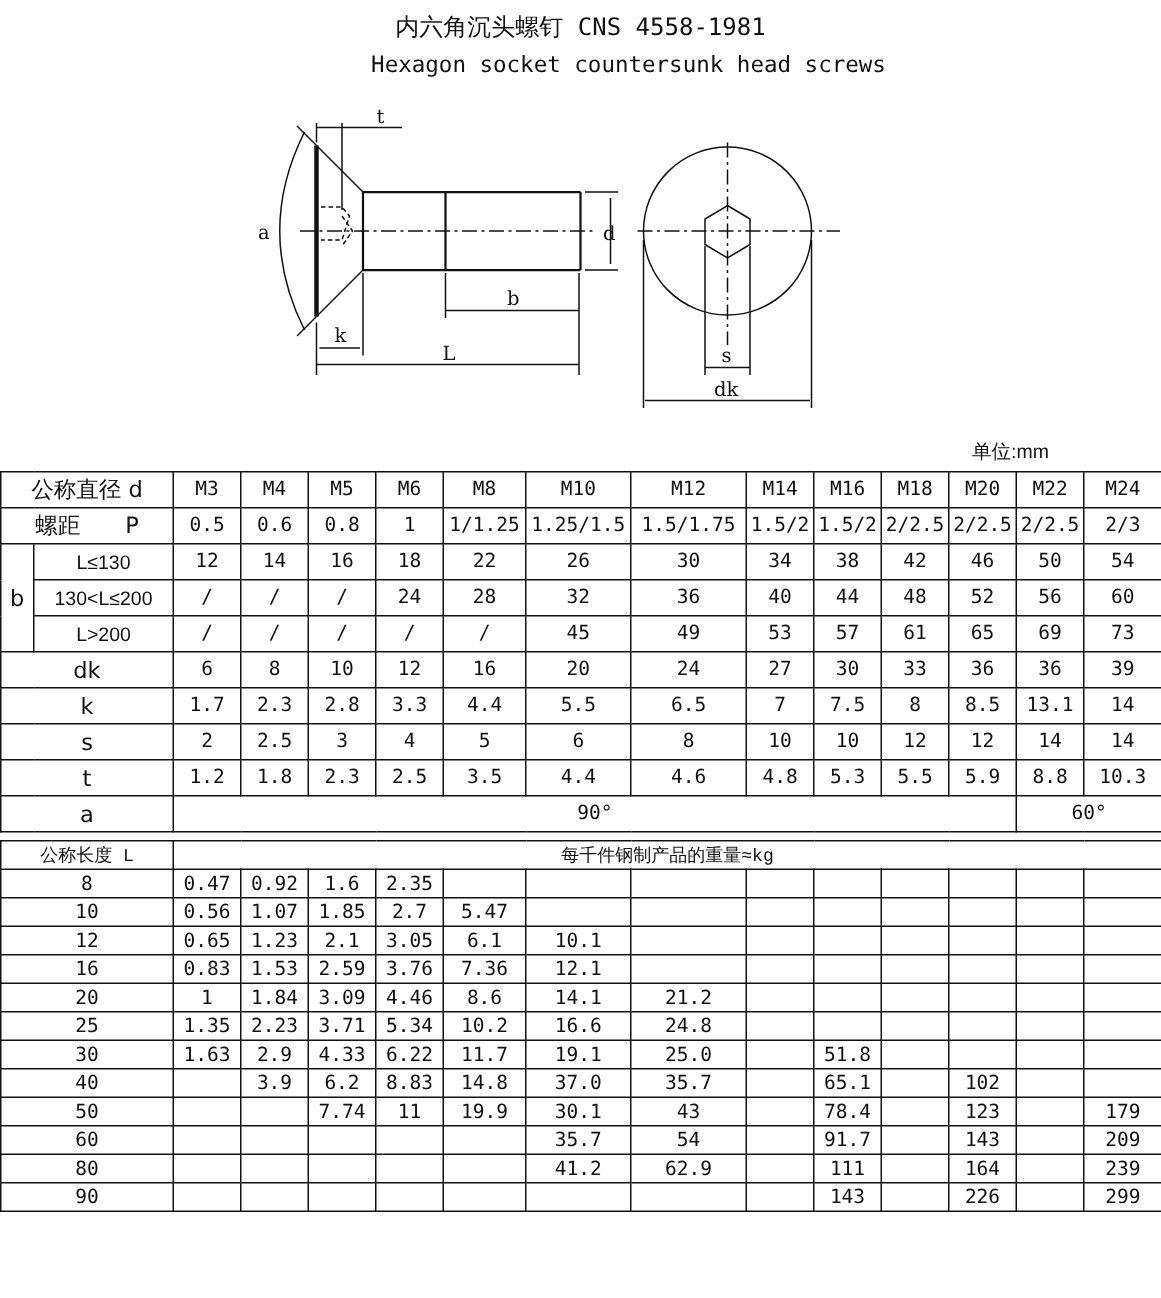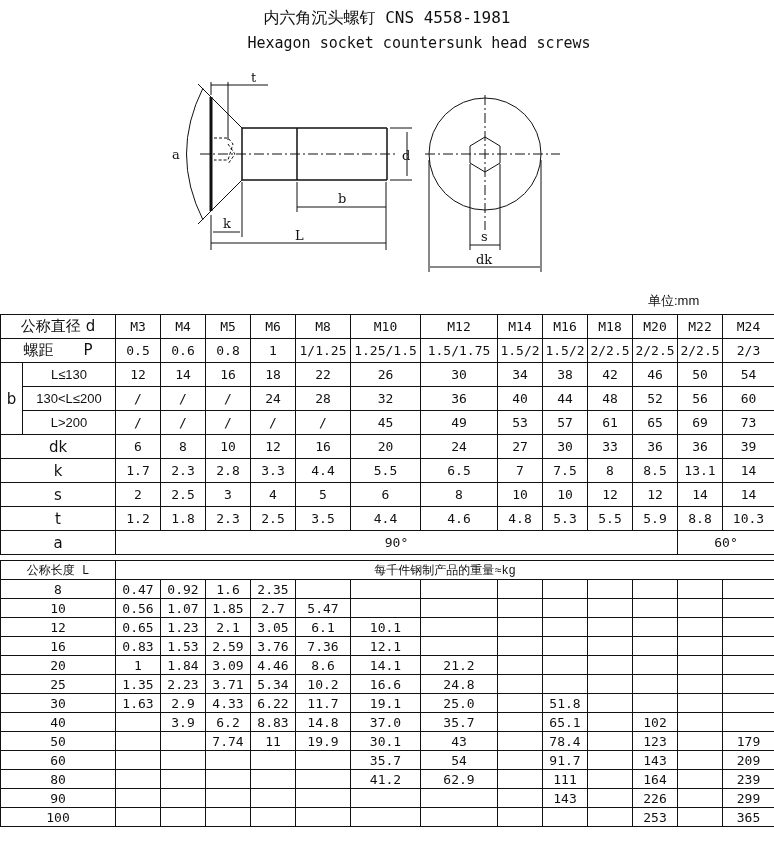--- a/index.html
+++ b/index.html
@@ -470,30 +470,14 @@
         <td class="v"></td>
         <td class="v"></td>
         <td class="v"></td>
         <td class="v"></td>
         <td class="v">143</td>
         <td class="v"></td>
         <td class="v">226</td>
         <td class="v"></td>
         <td class="v">299</td>
       </tr>
-      <tr>
-        <td>100</td>
-        <td class="v"></td>
-        <td class="v"></td>
-        <td class="v"></td>
-        <td class="v"></td>
-        <td class="v"></td>
-        <td class="v"></td>
-        <td class="v"></td>
-        <td class="v"></td>
-        <td class="v"></td>
-        <td class="v"></td>
-        <td class="v">253</td>
-        <td class="v"></td>
-        <td class="v">365</td>
-      </tr>
     </tbody>
 </table>
 
 </body></html>

